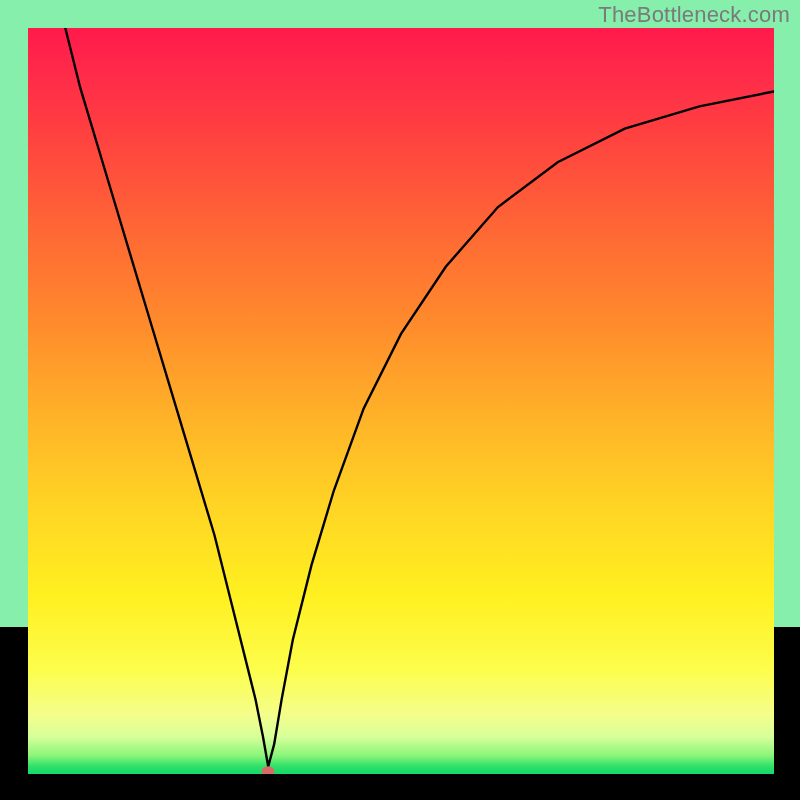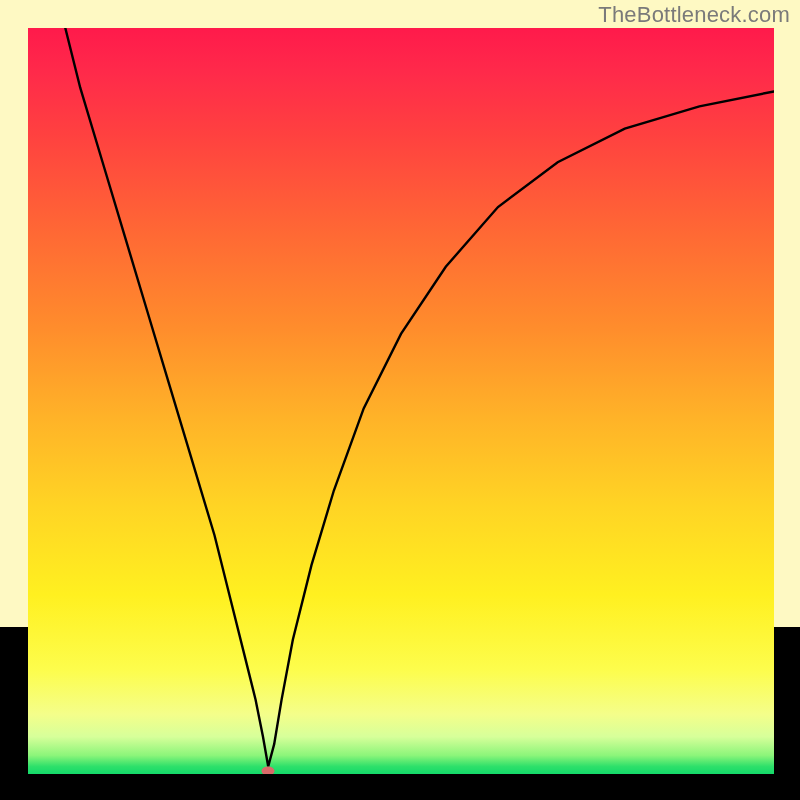--- a/index.html
+++ b/index.html
@@ -2,21 +2,21 @@
 <html><head>
 <meta charset="utf-8">
 <style>
   * { margin: 0; padding: 0; box-sizing: border-box; }
   html, body { width: 800px; height: 800px; overflow: hidden; }
   body { background: #000; font-family: Arial, Helvetica, sans-serif; }
   .frame {
     position: absolute;
     left: 0; top: 0;
     width: 800px; height: 627px;
-    background: #fef9c3;
+    background: #86efac;
     padding-left: 20px;
   }
   .plot {
     position: absolute;
     
     left: 28px;
     top: 28px;
     width: 746px;
     height: 746px;
     overflow: hidden;

